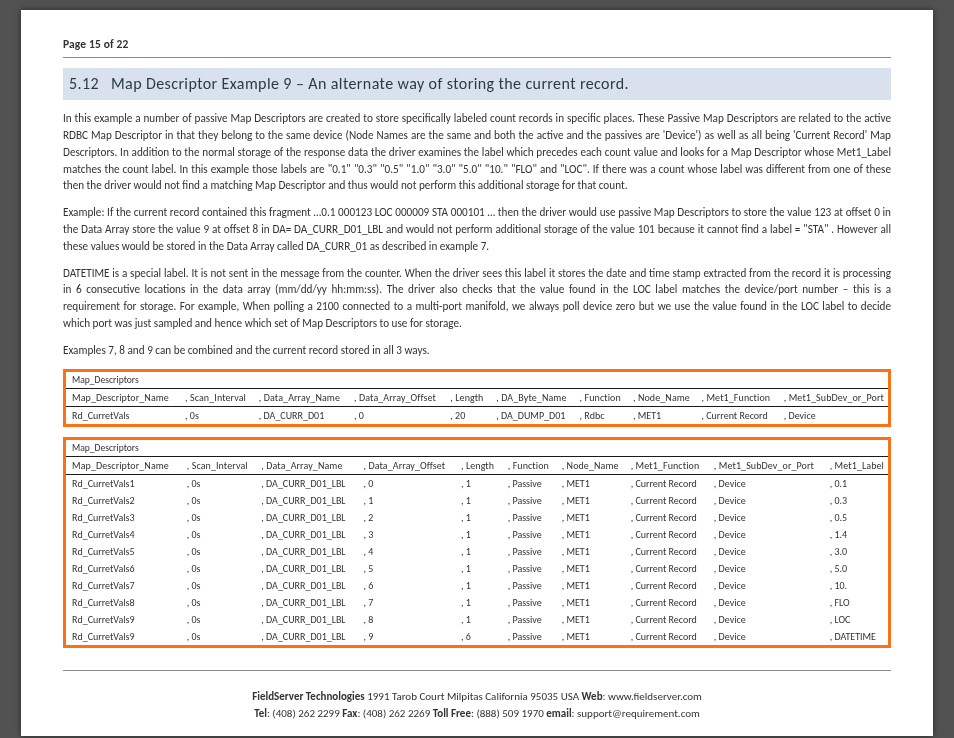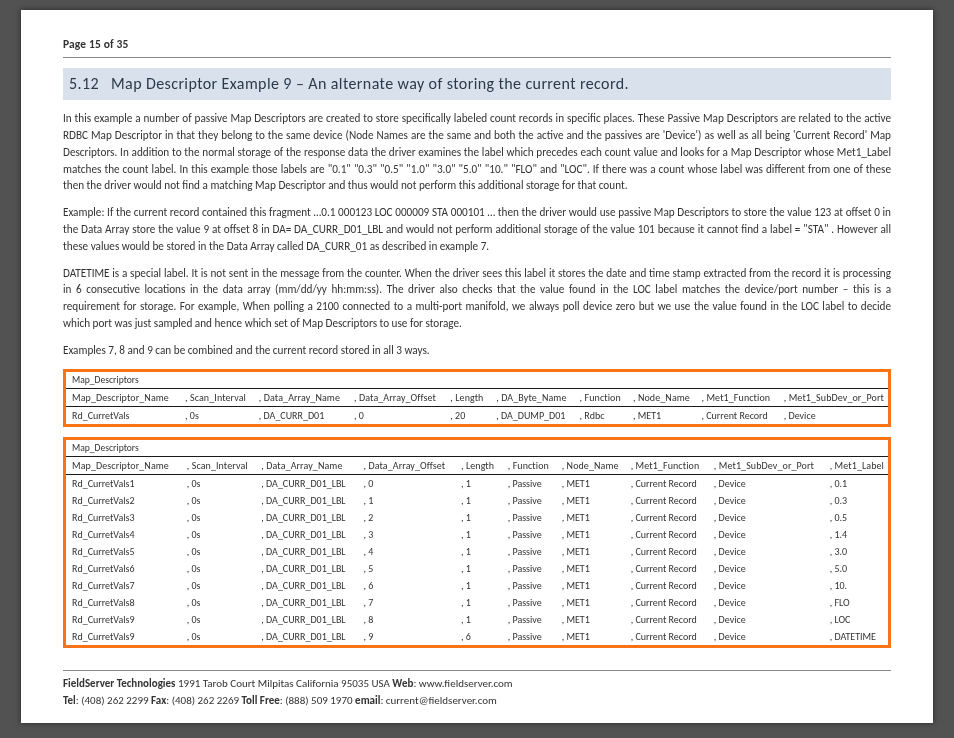--- a/index.html
+++ b/index.html
@@ -58,34 +58,34 @@
     font-size: 9.6px;
   }
   table.cfg tr.head td {
     border-bottom: 1px solid #1a1a1a;
     font-size: 10px;
     letter-spacing: 0.1px;
   }
   .footer {
     margin-top: 22px;
     border-top: 1px solid #888;
-    padding-top: 5px;
-    text-align: left;
+    padding-top: 18px;
+    text-align: center;
     font-size: 11px;
   }
   .footer .line { margin: 0 auto; }
   .footer b { font-weight: bold; }
 </style>
 </head>
 <body>
 
 <div class="page">
 
   <div class="header-row">
-    <span style="padding-right:240px">Page 15 of 35</span>
+    <span style="padding-right:240px">Page 15 of 22</span>
   </div>
   <div class="rule"></div>
 
   <div class="section-title">
     <span class="num">5.12</span>
     <span>Map Descriptor Example 9 – An alternate way of storing the current record.</span>
   </div>
 
   <div class="para">In this example a number of passive Map Descriptors are created to store specifically labeled count records in specific places.  These Passive Map Descriptors are related to the active RDBC Map Descriptor in that they belong to the same device (Node Names are the same and both the active and the passives are 'Device') as well as all being 'Current Record' Map Descriptors.  In addition to the normal storage of the response data the driver examines the label which precedes each count value and looks for a Map Descriptor whose Met1_Label matches the count label.  In this example those labels are "0.1"  "0.3"  "0.5" "1.0"  "3.0"  "5.0"  "10."  "FLO" and "LOC". If there was a count whose label was different from one of these then the driver would not find a matching Map Descriptor and thus would not perform this additional storage for that count.</div>
   <div class="para">Example: If the current record contained this fragment …0.1 000123  LOC 000009 STA 000101 … then the driver would use passive Map Descriptors to store the value 123 at offset 0 in the Data Array store the value 9 at offset 8 in DA= DA_CURR_D01_LBL and would not perform additional storage of the value 101 because it cannot find a label = "STA" . However all these values would be stored in the Data Array called DA_CURR_01 as described in example 7.</div>
@@ -288,17 +288,17 @@
           <td>, DATETIME</td>
         </tr>
       </tbody>
   </table>
 
   <div class="footer">
     <div class="line">
       <b>FieldServer Technologies</b><span> 1991 Tarob Court Milpitas California 95035 USA   </span><b>Web</b><span>: www.fieldserver.com</span>
     </div>
     <div class="line">
-      <b>Tel</b><span>: (408) 262 2299   </span><b>Fax</b><span>: (408) 262 2269   </span><b>Toll Free</b><span>: (888) 509 1970   </span><b>email</b><span>: current@fieldserver.com</span>
+      <b>Tel</b><span>: (408) 262 2299   </span><b>Fax</b><span>: (408) 262 2269   </span><b>Toll Free</b><span>: (888) 509 1970   </span><b>email</b><span>: support@requirement.com</span>
     </div>
   </div>
 
 </div>
 
 </body></html>

